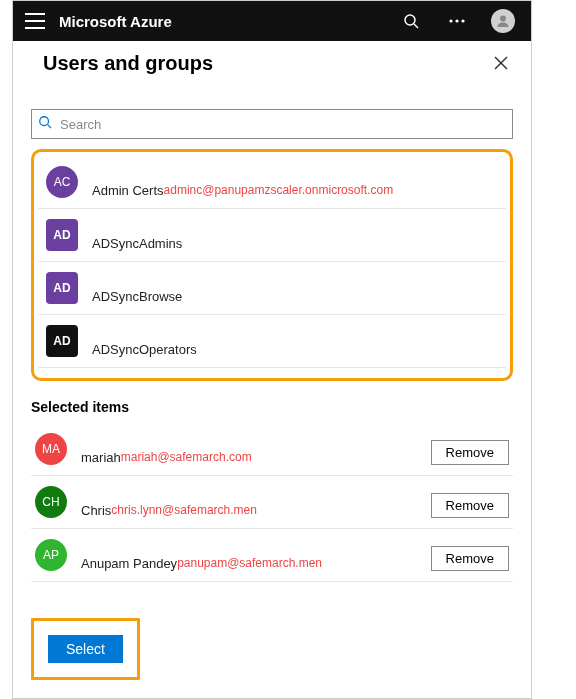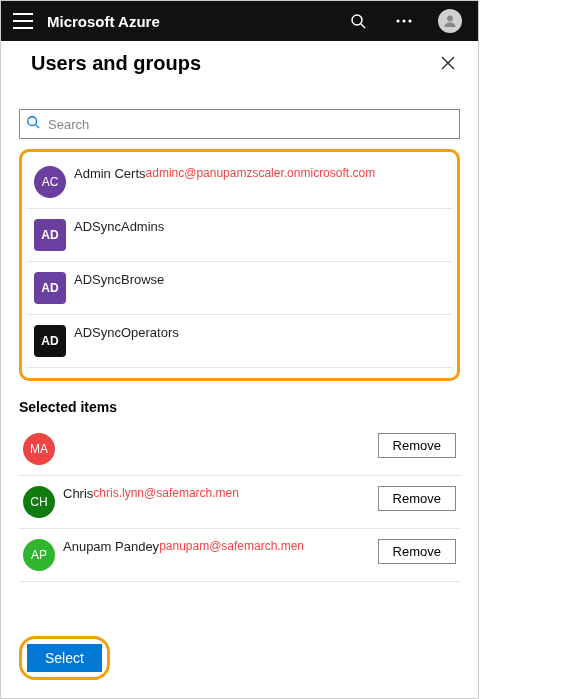--- a/index.html
+++ b/index.html
@@ -1,46 +1,46 @@
 <!DOCTYPE html>
 <html><head>
 <meta charset="utf-8">
 <style>
   * { box-sizing: border-box; margin: 0; padding: 0; font-family: "Segoe UI", Arial, sans-serif; }
   html, body { width: 576px; height: 699px; background: #fff; }
-  .root { width: 479px; height: 699px; border: 1px solid #ccc; display: flex; flex-direction: column; }
+  .root { width: 520px; height: 699px; border: 1px solid #ccc; display: flex; flex-direction: column; margin-left: 12px; }
   .topbar { height: 40px; background: #111; color: #fff; display: flex; align-items: center; padding: 0 12px; gap: 14px; }
   .topbar .hamburger { width: 20px; height: 16px; display: flex; flex-direction: column; justify-content: space-between; cursor: pointer; }
   .topbar .hamburger span { display: block; height: 2px; background: #fff; }
   .topbar .brand { font-weight: 600; font-size: 15px; }
   .topbar .spacer { flex: 1; }
   .topbar .icon-btn { width: 32px; height: 32px; display: flex; align-items: center; justify-content: center; cursor: pointer; color: #fff; }
   .topbar .avatar-circle { width: 24px; height: 24px; border-radius: 50%; background: #d0d0d0; display: flex; align-items: center; justify-content: center; }
   .header-row { display: flex; align-items: center; padding: 10px 18px 4px 30px; }
   .header-row h1 { font-size: 20px; font-weight: 600; flex: 1; }
   .close-btn { width: 24px; height: 24px; display: flex; align-items: center; justify-content: center; cursor: pointer; color: #333; }
   .content { flex: 1; padding: 10px 18px 0 18px; display: flex; flex-direction: column; overflow: hidden; }
   .search-wrap { position: relative; margin: 20px 0 10px 0; }
   .search-wrap input { width: 100%; height: 30px; border: 1px solid #8a8a8a; padding: 0 16px 0 28px; font-size: 13px; color: #555; }
   .search-wrap input::placeholder { color: #888; }
   .search-wrap .search-icon { position: absolute; left: 7px; top: 50%; transform: translateY(-50%); color: #0078d4; }
   .highlight-box { border: 3px solid #f59e0b; border-radius: 10px; padding: 4px 4px 4px 4px; margin-bottom: 12px; }
   .list-scroll { height: 218px; overflow-y: scroll; }
-  .list-item { display: flex; align-items: flex-start; padding: 10px 8px; gap: 8px; border-bottom: 1px solid #e5e5e5; cursor: pointer; }
+  .list-item { display: flex; align-items: flex-end; padding: 10px 8px; gap: 14px; border-bottom: 1px solid #e5e5e5; cursor: pointer; }
   .list-item:first-child { border-top: none; }
   .avatar { width: 32px; height: 32px; border-radius: 50%; display: flex; align-items: center; justify-content: center; color: #fff; font-size: 12px; font-weight: 400; flex-shrink: 0; }
   .avatar.square { border-radius: 4px; font-size: 12px; font-weight: 600; }
   .item-text { display: flex; flex-direction: row; }
   .item-text .name { font-size: 13px; color: #222; }
   .item-text .sub { font-size: 12px; color: #ef4444; }
   .section-title { font-size: 14px; font-weight: 700; margin: 6px 0 8px 0; }
   .selected-list .list-item { padding: 10px 4px; }
   .remove-btn { margin-left: auto; border: 1px solid #888; background: #fff; padding: 4px 14px; font-size: 13px; cursor: pointer; }
   .footer { padding: 14px 18px 18px 18px; }
-  .select-wrap { display: inline-block; border: 3px solid #f59e0b; border-radius: 16px; padding: 5px; }
+  .select-wrap { display: inline-block; border: 3px solid #f59e0b; border-radius: 1px; padding: 14px; }
   .select-btn { background: #0078d4; color: #fff; border: none; padding: 6px 18px; font-size: 14px; cursor: pointer; }
   
   .list-scroll::-webkit-scrollbar { width: 16px; }
   .list-scroll::-webkit-scrollbar-track { background: #f0f0f0; }
   .list-scroll::-webkit-scrollbar-thumb { background: #c0c0c0; }
   .list-scroll::-webkit-scrollbar-button { background: #f0f0f0; height: 16px; display: block; }
 </style>
 </head>
 <body>
 
@@ -127,20 +127,24 @@
             </div>
           </div>
         </div>
     </div>
 
     <div class="section-title">Selected items</div>
 
     <div class="selected-list" id="selected-list">
         <div class="list-item">
           <div class="avatar" style="background: #ef4444;">MA</div>
+          <div class="item-text">
+            <div class="name">mariah</div>
+            <div class="sub">mariah@safemarch.com</div>
+          </div>
           <button class="remove-btn">Remove</button>
         </div>
         <div class="list-item">
           <div class="avatar" style="background: rgb(16, 124, 16);">CH</div>
           <div class="item-text">
             <div class="name">Chris</div>
             <div class="sub">chris.lynn@safemarch.men</div>
           </div>
           <button class="remove-btn">Remove</button>
         </div>

